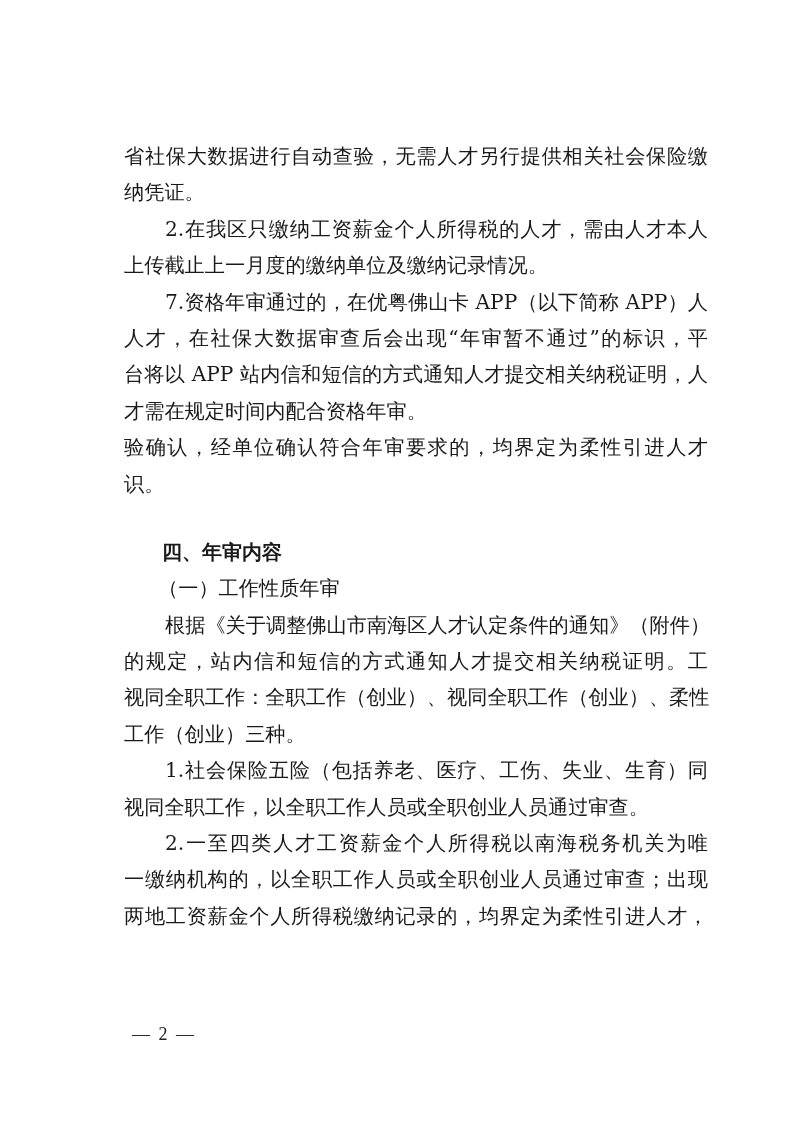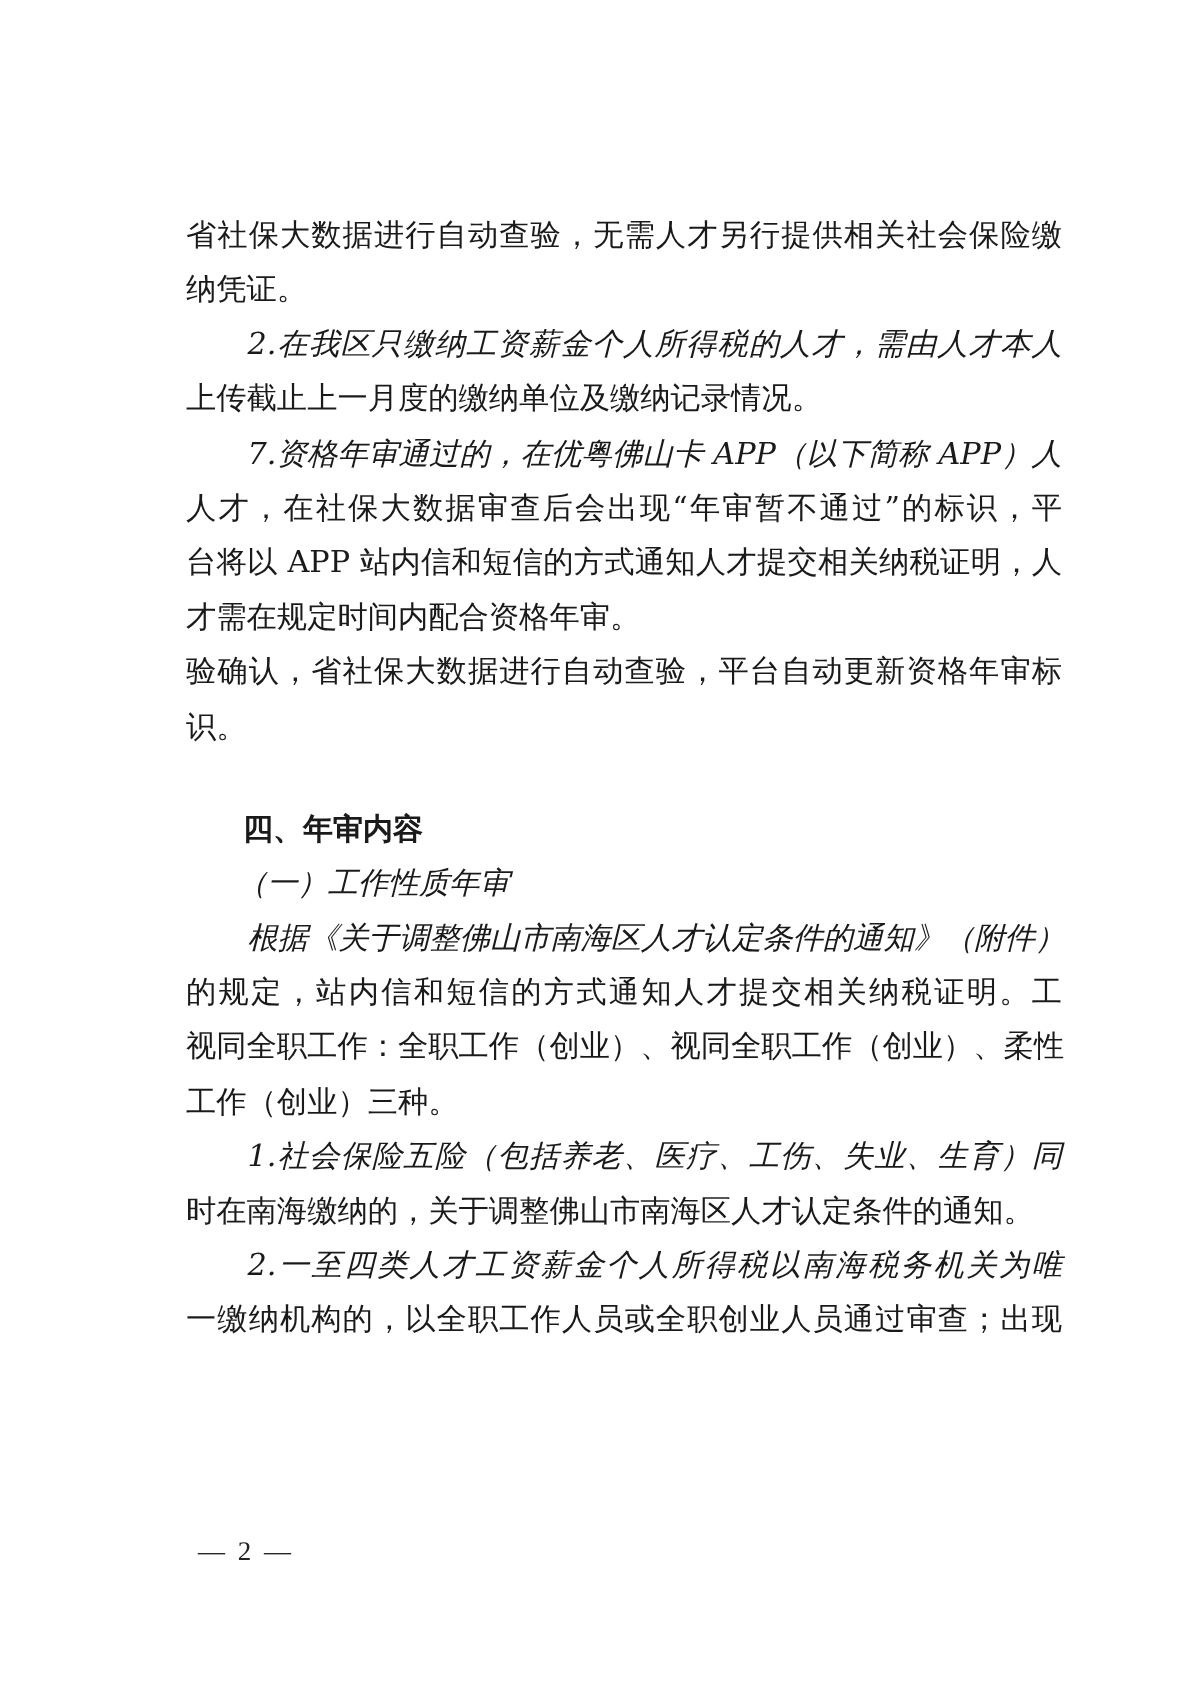--- a/index.html
+++ b/index.html
@@ -28,21 +28,20 @@
       white-space: nowrap;
       text-align: justify;
       text-align-last: justify;
       letter-spacing: 0px;
     }
     .line.last {
       text-align-last: left;
     }
     .line.indent {
       padding-left: 41px;
-      font-style: italic;
     }
     .line.heading {
       font-family: "DejaVu Sans", "Liberation Sans", sans-serif;
       font-weight: bold;
       text-align-last: left;
       padding-left: 38px;
       font-size: 20px;
       margin-top: 32px;
     }
     .page-number {
@@ -71,39 +70,40 @@
   </div>
 
   <div>
     <div class="line indent">7.资格年审通过的，在优粤佛山卡 APP（以下简称 APP）人</div>
     <div class="line">人才，在社保大数据审查后会出现“年审暂不通过”的标识，平</div>
     <div class="line">台将以 APP 站内信和短信的方式通知人才提交相关纳税证明，人</div>
     <div class="line last">才需在规定时间内配合资格年审。</div>
   </div>
 
   <div>
-    <div class="line">验确认，省社保大数据进行自动查验，平台自动更新资格年审标</div>
+    <div class="line">验确认，经单位确认符合年审要求的，均界定为柔性引进人才</div>
     <div class="line last">识。</div>
   </div>
 
   <div class="line heading">四、年审内容</div>
 
   <div class="line last indent" style="padding-left:34px;">（一）工作性质年审</div>
 
   <div>
     <div class="line indent">根据《关于调整佛山市南海区人才认定条件的通知》（附件）</div>
     <div class="line">的规定，站内信和短信的方式通知人才提交相关纳税证明。工</div>
     <div class="line">视同全职工作：全职工作（创业）、视同全职工作（创业）、柔性</div>
     <div class="line last">工作（创业）三种。</div>
   </div>
 
   <div>
     <div class="line indent">1.社会保险五险（包括养老、医疗、工伤、失业、生育）同</div>
-    <div class="line last">时在南海缴纳的，关于调整佛山市南海区人才认定条件的通知。</div>
+    <div class="line last">视同全职工作，以全职工作人员或全职创业人员通过审查。</div>
   </div>
 
   <div>
     <div class="line indent">2.一至四类人才工资薪金个人所得税以南海税务机关为唯</div>
     <div class="line">一缴纳机构的，以全职工作人员或全职创业人员通过审查；出现</div>
+    <div class="line">两地工资薪金个人所得税缴纳记录的，均界定为柔性引进人才，</div>
   </div>
 </div>
 
 <div class="page-number">— 2 —</div>
 
 </body></html>

